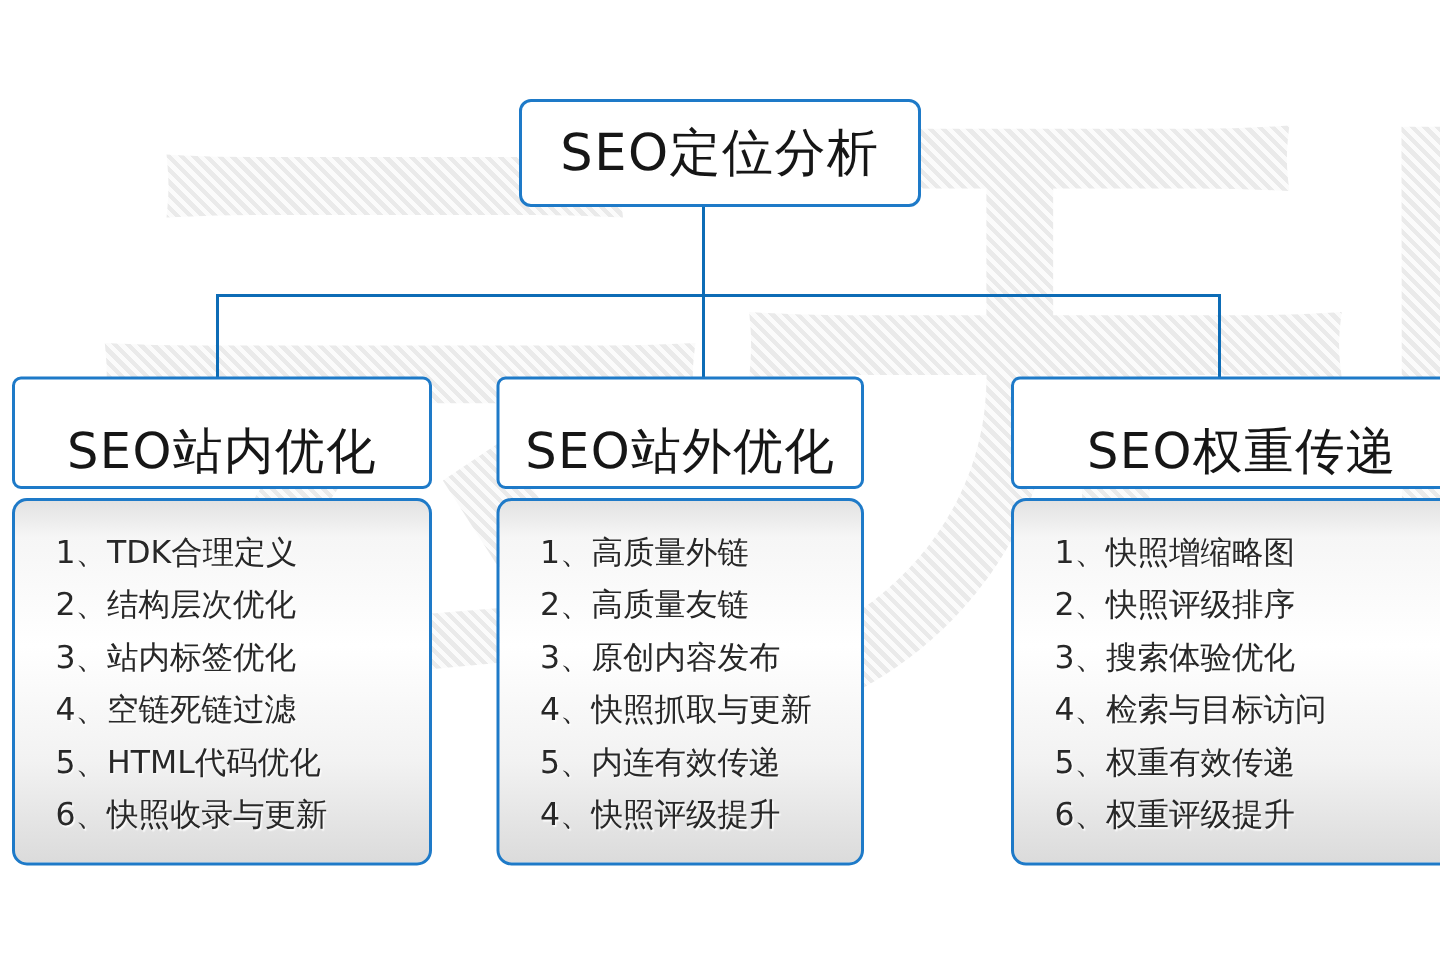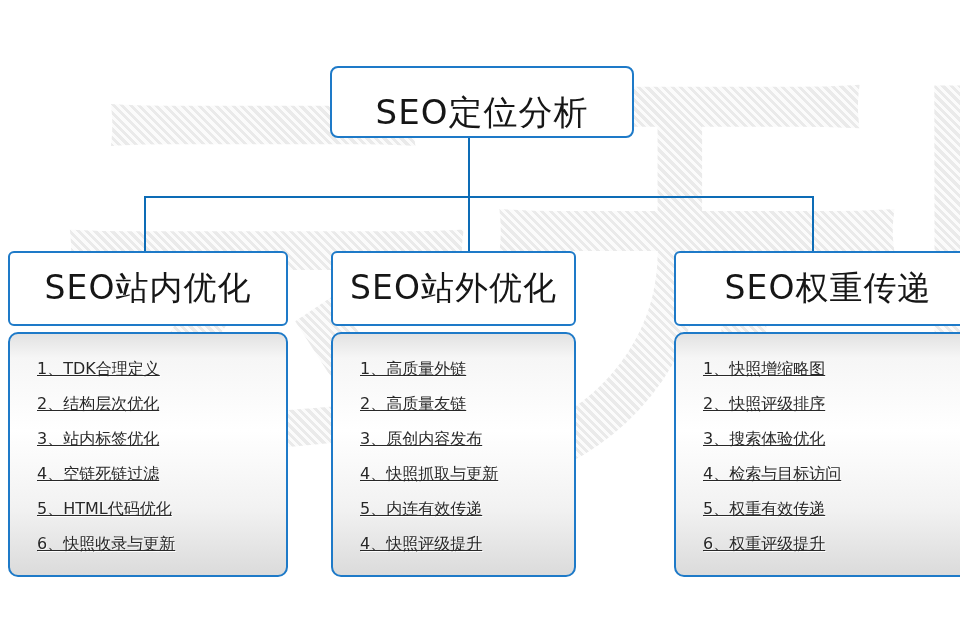--- a/index.html
+++ b/index.html
@@ -37,44 +37,43 @@
   #line-drop-right{left:812px;top:197px;height:55px;}
 
   
   .node{
     position:absolute;z-index:2;background:#ffffff;
     border:2px solid #1e7ac8;box-sizing:border-box;
     display:flex;align-items:center;justify-content:center;
     color:#161616;
   }
   .root-node{
-    left:330px;top:66px;width:304px;height:72px;
-    border-radius:8px;font-size:34px;letter-spacing:1px;align-items:flex-end;
+    left:346px;top:66px;width:268px;height:72px;
+    border-radius:8px;font-size:34px;letter-spacing:1px;
   }
   .col{position:absolute;top:251px;z-index:2;}
   .col-1{left:8px;width:280px;}
   .col-2{left:331px;width:245px;}
   .col-3{left:674px;width:308px;}
   .col-header{
     position:relative;height:75px;box-sizing:border-box;
     background:#ffffff;border:2px solid #1e7ac8;border-radius:6px;
-    display:flex;align-items:center;justify-content:center;
+    display:flex;align-items:flex-end;justify-content:center;
     font-size:33px;color:#161616;letter-spacing:1px;
   }
   .col-list{
     position:relative;margin-top:6px;height:245px;box-sizing:border-box;
     border:2px solid #1e7ac8;border-radius:10px;
     background:linear-gradient(180deg,#e2e2e2 0%,#f6f6f6 10%,#ffffff 40%,#f2f2f2 72%,#dbdbdb 100%);
     padding:17px 8px 0 27px;
   }
   .list-item{
-    font-size:16px;line-height:35px;color:#282828;
+    font-size:21px;line-height:35px;color:#282828;
     text-shadow:1px 1px 1px rgba(255,255,255,0.9);
     white-space:nowrap;
-    text-decoration:underline;
   }
 </style>
 </head>
 <body>
 
 <div class="canvas">
 
   <div class="watermark">云无限</div>
 
   <div id="line-root-drop" class="line v"></div>

